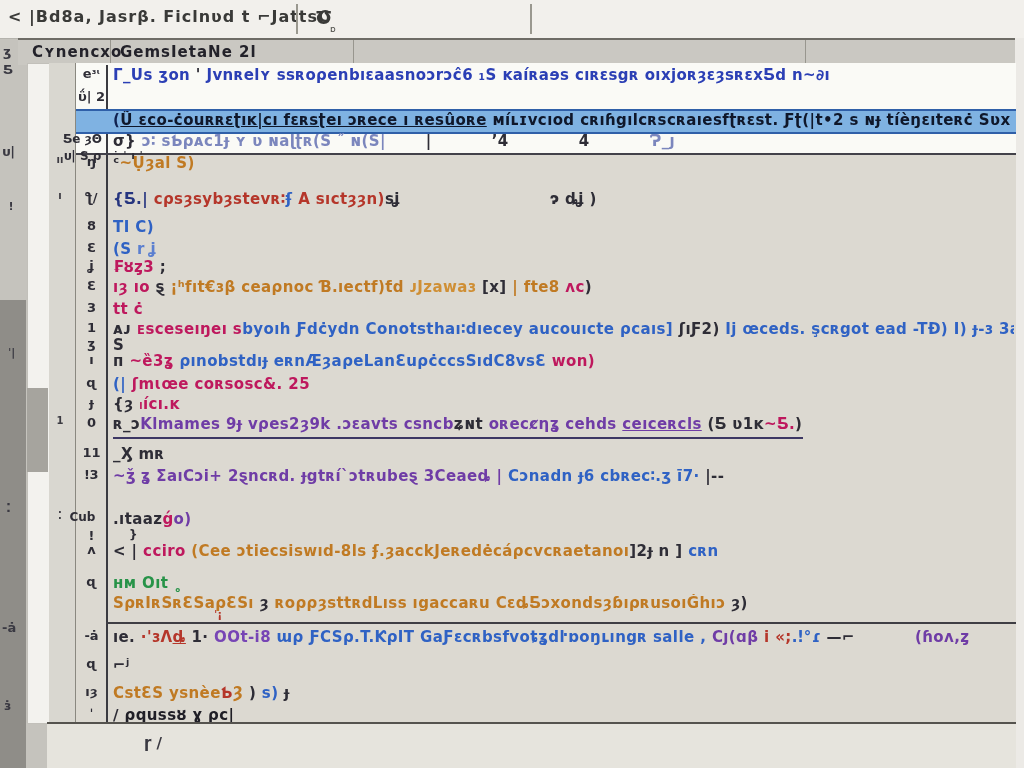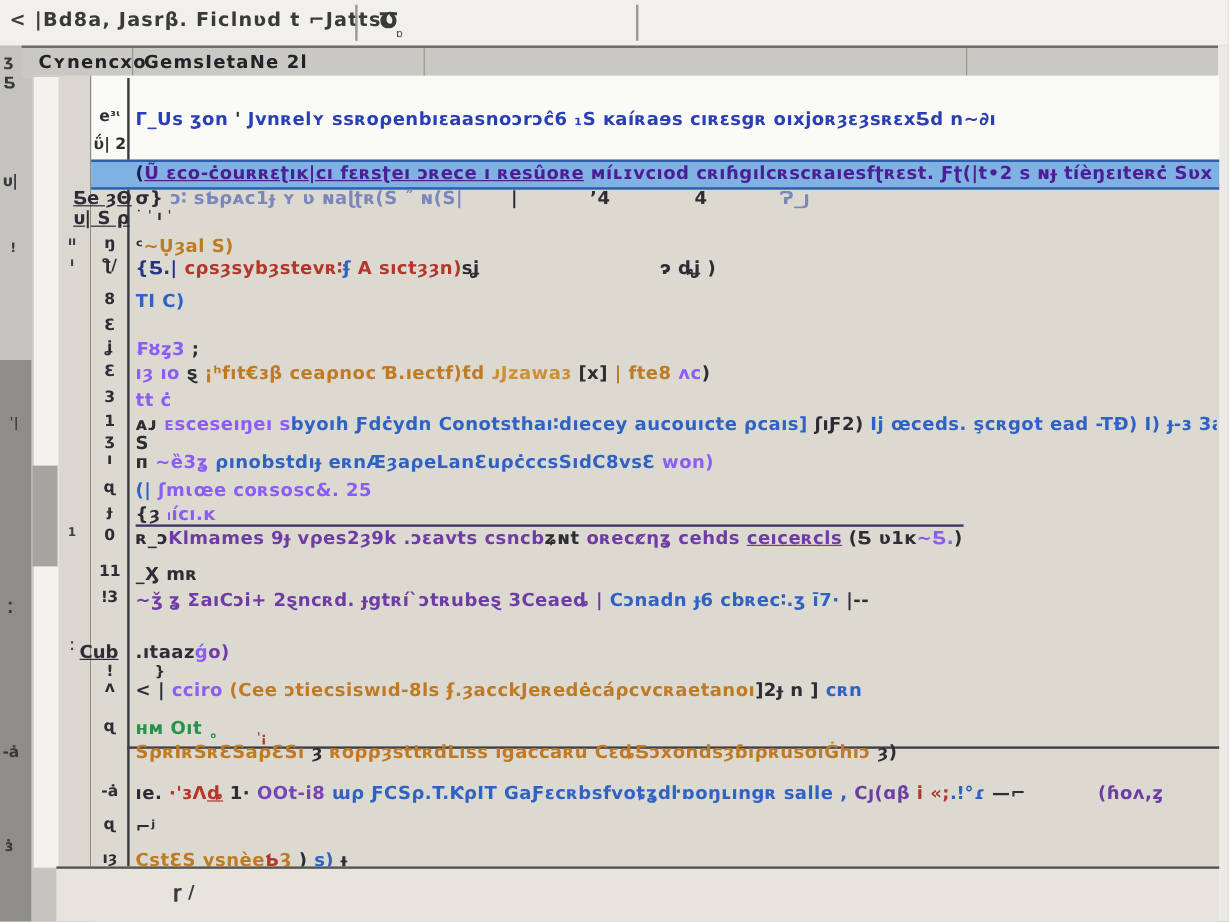--- a/index.html
+++ b/index.html
@@ -26,35 +26,35 @@
   
   .editor{position:absolute;left:75px;top:63px;width:940px;height:705px;background:#fafaf6;border-left:1px solid #8a8880;}
   .editor .graybody{position:absolute;left:0;top:92px;width:940px;height:567px;background:#dcd9d1;}
   .editor .bottomstrip{position:absolute;left:-29px;top:659px;width:969px;height:46px;background:#e6e4dd;border-top:2px solid #55534e;}
   .vline{position:absolute;left:30px;top:2px;width:2px;height:657px;background:#3a3a40;}
   .rule{position:absolute;height:2px;background:#43424a;}
   .rule-top{left:0;top:90px;width:940px;}
   .rule-under{left:37px;top:374px;width:690px;background:#3d3763;}
   .rule-mid{left:30px;top:559px;width:910px;background:#3f3e44;}
   
-  .row{position:absolute;left:0;right:0;height:22px;font-size:15px;font-weight:700;white-space:nowrap;margin-top:24px;}
+  .row{position:absolute;left:0;right:0;height:22px;font-size:15px;font-weight:700;white-space:nowrap;}
   .row .gut{position:absolute;left:2px;width:27px;text-align:center;font-size:13px;color:#2e2d36;}
-  .row .gut.wide{left:-15px;width:43px;font-size:15px;text-decoration:underline;}
+  .row .gut.wide{left:-15px;width:43px;font-size:12px;}
   .row .pre{position:absolute;left:-24px;width:16px;font-size:10px;color:#3c3b42;text-align:center;}
   .row .txt{position:absolute;left:37px;right:2px;overflow:hidden;letter-spacing:0.4px;}
   .row.sel{background:#7fb2e2;border-top:2px solid #2f5fa8;border-bottom:2px solid #2f5fa8;height:21px;}
   .c-dark{color:#2e2d36}.c-darkb{color:#1f1e26;font-weight:800}
   .c-navy{color:#26357f}.c-blueb{color:#2b3fb5}
   .c-blue{color:#2f62c4}.c-blue2{color:#5b7fd0}
   .c-red{color:#b5362a}
   .c-orange{color:#c07a23}.c-orange2{color:#cf8f35}
-  .c-green{color:#8b5cf6}.c-greenb{color:#279348;font-weight:800}
+  .c-green{color:#be185d}.c-greenb{color:#279348;font-weight:800}
   .c-purple{color:#6f3ca6}.c-violet{color:#7745b5}
   .c-fade{color:#7b86bd}
-  .c-sel{color:#4c1d95}.c-selb{color:#10214f}
+  .c-sel{color:#0f172a}.c-selb{color:#10214f}
   .mark{position:absolute;font-weight:700;color:#3a3942;white-space:nowrap;}
   .mark.red{color:#b5362a}
 </style>
 </head>
 <body>
 
 <div class="toolbar">
   <span class="tb-item" style="left:8px">&lt; |Bd8a, Jasrβ. Ficlnʋd t ⌐JattsC</span>
   <div class="tb-sep" style="left:296px"></div>
   <span class="tb-item" style="left:316px;font-size:18px">Ʊ</span>
@@ -94,36 +94,37 @@
         <span class="txt"><span class="c-selb">(</span><span class="c-sel" style="text-decoration: underline;">Ũ ɛco-ċouʀʀɛʈıĸ</span><span class="c-sel" style="text-decoration: underline;">|cı fɛʀsʈeı ɔʀece ı ʀesûoʀe</span><span class="c-sel">  ᴍíʟɪvcıod cʀıɦgılcʀscʀaıesfʈʀɛst. Ƒʈ(|t•2 s  ɴɟ tíèŋɛıteʀċ Sʋx</span></span>
       </div>
       <div class="row" style="top: 69px;">
         <span class="gut wide">Ƽe ȝΘ</span>
         <span class="txt"><span class="c-dark">σ} </span><span class="c-fade">ɔ∶ sƄρᴀc1ɟ ʏ ʋ ɴaɭʈʀ(S ˝ ɴ(S|</span><span class="c-dark" style="margin-left: 40px;">|</span><span class="c-dark" style="margin-left: 60px;">ʼ4</span><span class="c-dark" style="margin-left: 70px;">4</span><span class="c-fade" style="margin-left: 60px;">Ɂ_ȷ</span></span>
       </div>
       <div class="row" style="top: 86px; font-size: 11px;">
         <span class="gut wide">ᴜ| S ρ</span>
         <span class="txt"><span class="c-dark">˙ ˈ ı ˈ</span></span>
       </div>
-      <div class="row" style="top: 109px;">
+      <div class="row" style="top: 91px;">
         <span class="pre">ıı</span>
         <span class="gut">ŋ</span>
         <span class="txt"><span class="c-dark">ᶜ</span><span class="c-orange">~Ụȝal S)</span></span>
       </div>
       <div class="row" style="top: 127px;">
         <span class="pre">ı</span>
         <span class="gut">ƪ/</span>
         <span class="txt"><span class="c-navy">{Ƽ.|</span><span class="c-red">  cρsȝsybȝstevʀ∶</span><span class="c-blue">ʄ</span><span class="c-red"> A sıctȝȝn)</span><span class="c-dark">sʝ</span><span class="c-dark" style="margin-left: 150px;">ɂ ȡʝ  )</span></span>
       </div>
       <div class="row" style="top: 155px;">
         <span class="gut">8</span>
         <span class="txt"><span class="c-blue">TI C)</span></span>
       </div>
       <div class="row" style="top: 177px;">
         <span class="gut">Ɛ</span>
+        <span class="txt"><span class="c-blue">(S </span><span class="c-blue2">r ʝ</span></span>
       </div>
       <div class="row" style="top: 195px;">
         <span class="gut">ʝ</span>
         <span class="txt"><span class="c-green">₣ȣȥ3 </span><span class="c-dark">;</span></span>
       </div>
       <div class="row" style="top: 215px;">
         <span class="gut">Ɛ</span>
         <span class="txt"><span class="c-green">ıȝ ıo </span><span class="c-dark">ȿ </span><span class="c-orange">¡ʰfıt€ɜβ ceaρnoc Ɓ.ıectf)ƭd </span><span class="c-orange2">ᴊJzawaɜ </span><span class="c-dark">[x]</span><span class="c-orange"> | fte8 </span><span class="c-green">ʌc</span><span class="c-dark">)</span></span>
       </div>
       <div class="row" style="top: 237px;">

